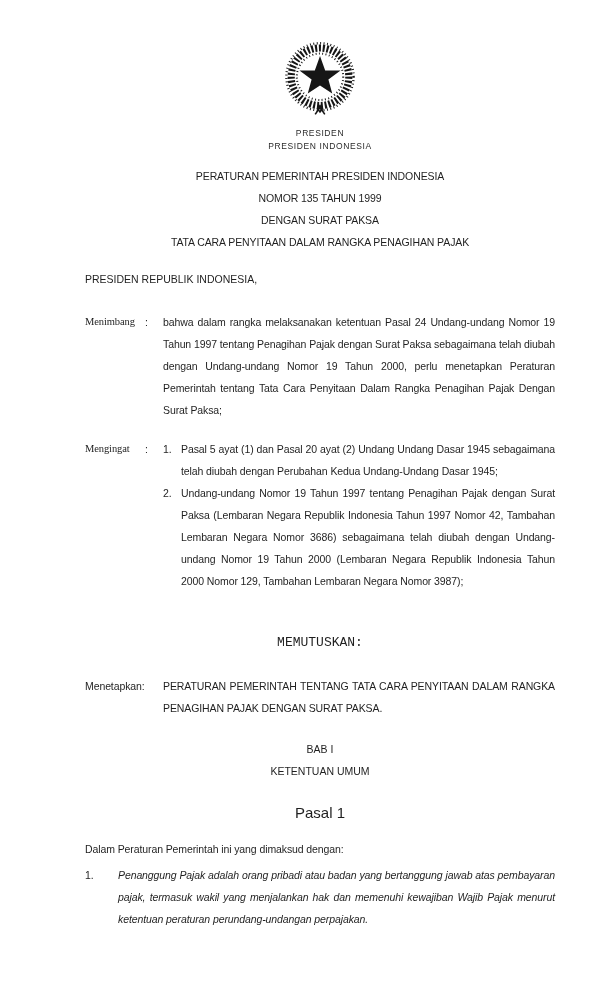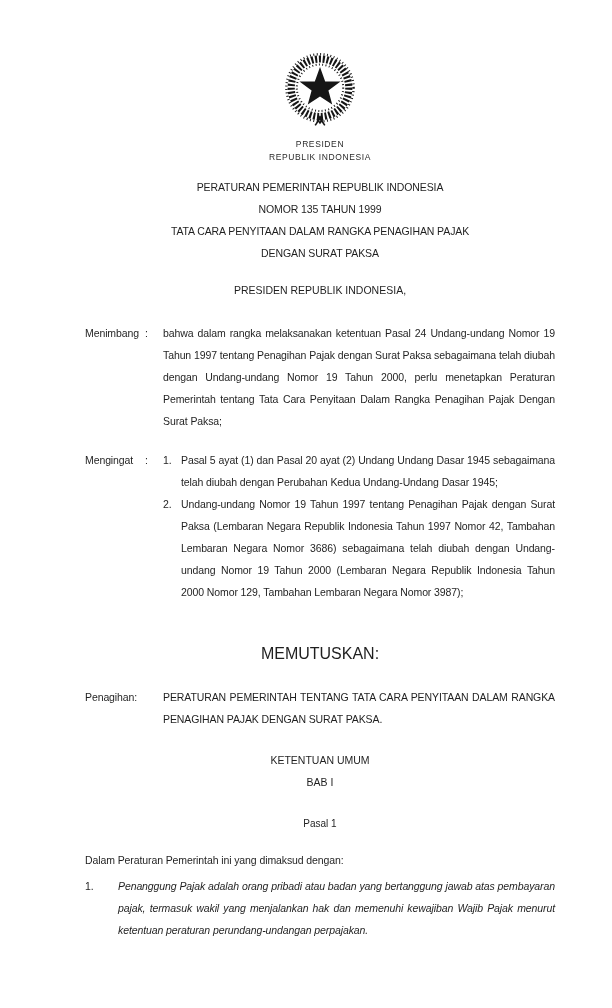--- a/index.html
+++ b/index.html
@@ -4,48 +4,48 @@
 <style>
   * { margin: 0; padding: 0; box-sizing: border-box; }
   html, body { background: #ffffff; }
   body { font-family: "Liberation Sans", "DejaVu Sans", sans-serif; color: #1f1f1f; }
   .page {
     position: relative;
     width: 612px;
     height: 1008px;
     margin: 0 auto;
     background: #ffffff;
-    padding: 51px 57px 0 85px;
+    padding: 40px 57px 0 85px;
     overflow: hidden;
   }
   
   .emblem-block { text-align: center; }
   .emblem-svg { display: inline-block; width: 82px; height: 80px; }
   .agency { margin-top: 3px; font-size: 8.5px; line-height: 13px; letter-spacing: 0.6px; text-align: center; color: #2a2a2a; }
   
   .title-block { margin-top: 12px; text-align: center; font-size: 10.5px; letter-spacing: -0.1px; }
   .title-block .tline { line-height: 22px; white-space: nowrap; }
-  .salutation { margin-top: 15px; text-align: center; font-size: 10.5px; line-height: 22px; }
+  .salutation { margin-top: 15px; text-align: left; font-size: 10.5px; line-height: 22px; }
   
   .body-text { font-size: 10.5px; line-height: 22px; letter-spacing: -0.1px; }
   .clause { display: flex; align-items: flex-start; }
-  .clause .label { width: 60px; flex: 0 0 60px; }
+  .clause .label { width: 60px; flex: 0 0 60px; font-family: Liberation Serif, serif; }
   .clause .colon { width: 18px; flex: 0 0 18px; }
   .clause .content { flex: 1 1 auto; text-align: justify; }
   .clause-menimbang { margin-top: 21px; }
   .clause-mengingat { margin-top: 17px; }
   .num-item { display: flex; align-items: flex-start; }
   .num-item .num { width: 18px; flex: 0 0 18px; }
   .num-item .itext { flex: 1 1 auto; text-align: justify; }
-  .memutuskan { margin-top: 40px; text-align: center; font-size: 16px; line-height: 22px; }
+  .memutuskan { margin-top: 40px; text-align: center; font-size: 13px; line-height: 22px; font-family: Liberation Mono, monospace; }
   .clause-menetapkan { margin-top: 21px; }
   .clause-menetapkan .label2 { width: 78px; flex: 0 0 78px; }
   .bab-block { margin-top: 19px; text-align: center; font-size: 10.5px; }
   .bab-block .bline { line-height: 22px; }
-  .pasal { margin-top: 20px; text-align: center; font-size: 10px; line-height: 22px; }
+  .pasal { margin-top: 20px; text-align: center; font-size: 15px; line-height: 22px; }
   .intro { margin-top: 14px; font-size: 10.5px; line-height: 22px; letter-spacing: -0.1px; }
   .definitions { margin-top: 4px; }
   .def-item { display: flex; align-items: flex-start; }
   .def-item .num { width: 33px; flex: 0 0 33px; }
   .def-item .itext { flex: 1 1 auto; text-align: justify; font-style: italic; }
 </style>
 </head>
 <body>
 
 <div class="page">
@@ -59,29 +59,29 @@
       </g>
       <polygon fill="#161616" points="50,20 56.5,38.1 75.7,38 60.5,49.4 65.3,67 50,57 34.7,67 39.5,49.4 24.3,38 43.5,38.1"></polygon>
       <g stroke="#161616" stroke-width="2" fill="none">
         <path d="M50,84 l-6,9"></path>
         <path d="M50,84 l6,9"></path>
         <path d="M47,86 l3,-4 l3,4 l-3,4 z"></path>
       </g>
     </svg>
     <div class="agency">
       <div>PRESIDEN</div>
-      <div>REPUBLIK INDONESIA</div>
+      <div>PRESIDEN INDONESIA</div>
     </div>
   </div>
 
   <div class="title-block">
-    <div class="tline">PERATURAN PEMERINTAH REPUBLIK INDONESIA</div>
+    <div class="tline">PERATURAN PEMERINTAH PRESIDEN INDONESIA</div>
     <div class="tline">NOMOR 135 TAHUN 1999</div>
+    <div class="tline">DENGAN SURAT PAKSA</div>
     <div class="tline">TATA CARA PENYITAAN DALAM RANGKA PENAGIHAN PAJAK</div>
-    <div class="tline">DENGAN SURAT PAKSA</div>
   </div>
 
   <div class="salutation">PRESIDEN REPUBLIK INDONESIA,</div>
 
   <div class="clause clause-menimbang body-text">
     <div class="label">Menimbang</div>
     <div class="colon">:</div>
     <div class="content">bahwa dalam rangka melaksanakan ketentuan Pasal 24 Undang-undang Nomor 19 Tahun 1997 tentang Penagihan Pajak dengan Surat Paksa sebagaimana telah diubah dengan Undang-undang Nomor 19 Tahun 2000, perlu menetapkan Peraturan Pemerintah tentang Tata Cara Penyitaan Dalam Rangka Penagihan Pajak Dengan Surat Paksa;</div>
   </div>
 
@@ -96,27 +96,27 @@
       <div class="num-item">
         <div class="num">2.</div>
         <div class="itext">Undang-undang Nomor 19 Tahun 1997 tentang Penagihan Pajak dengan Surat Paksa (Lembaran Negara Republik Indonesia Tahun 1997 Nomor 42, Tambahan Lembaran Negara Nomor 3686) sebagaimana telah diubah dengan Undang-undang Nomor 19 Tahun 2000 (Lembaran Negara Republik Indonesia Tahun 2000 Nomor 129, Tambahan Lembaran Negara Nomor 3987);</div>
       </div>
     </div>
   </div>
 
   <div class="memutuskan">MEMUTUSKAN:</div>
 
   <div class="clause clause-menetapkan body-text">
-    <div class="label2">Penagihan:</div>
+    <div class="label2">Menetapkan:</div>
     <div class="content">PERATURAN PEMERINTAH TENTANG TATA CARA PENYITAAN DALAM RANGKA PENAGIHAN PAJAK DENGAN SURAT PAKSA.</div>
   </div>
 
   <div class="bab-block">
+    <div class="bline">BAB I</div>
     <div class="bline">KETENTUAN UMUM</div>
-    <div class="bline">BAB I</div>
   </div>
 
   <div class="pasal">Pasal 1</div>
 
   <div class="intro">Dalam Peraturan Pemerintah ini yang dimaksud dengan:</div>
 
   <div class="definitions body-text">
     <div class="def-item">
       <div class="num">1.</div>
       <div class="itext">Penanggung Pajak adalah orang pribadi atau badan yang bertanggung jawab atas pembayaran pajak, termasuk wakil yang menjalankan hak dan memenuhi kewajiban Wajib Pajak menurut ketentuan peraturan perundang-undangan perpajakan.</div>

